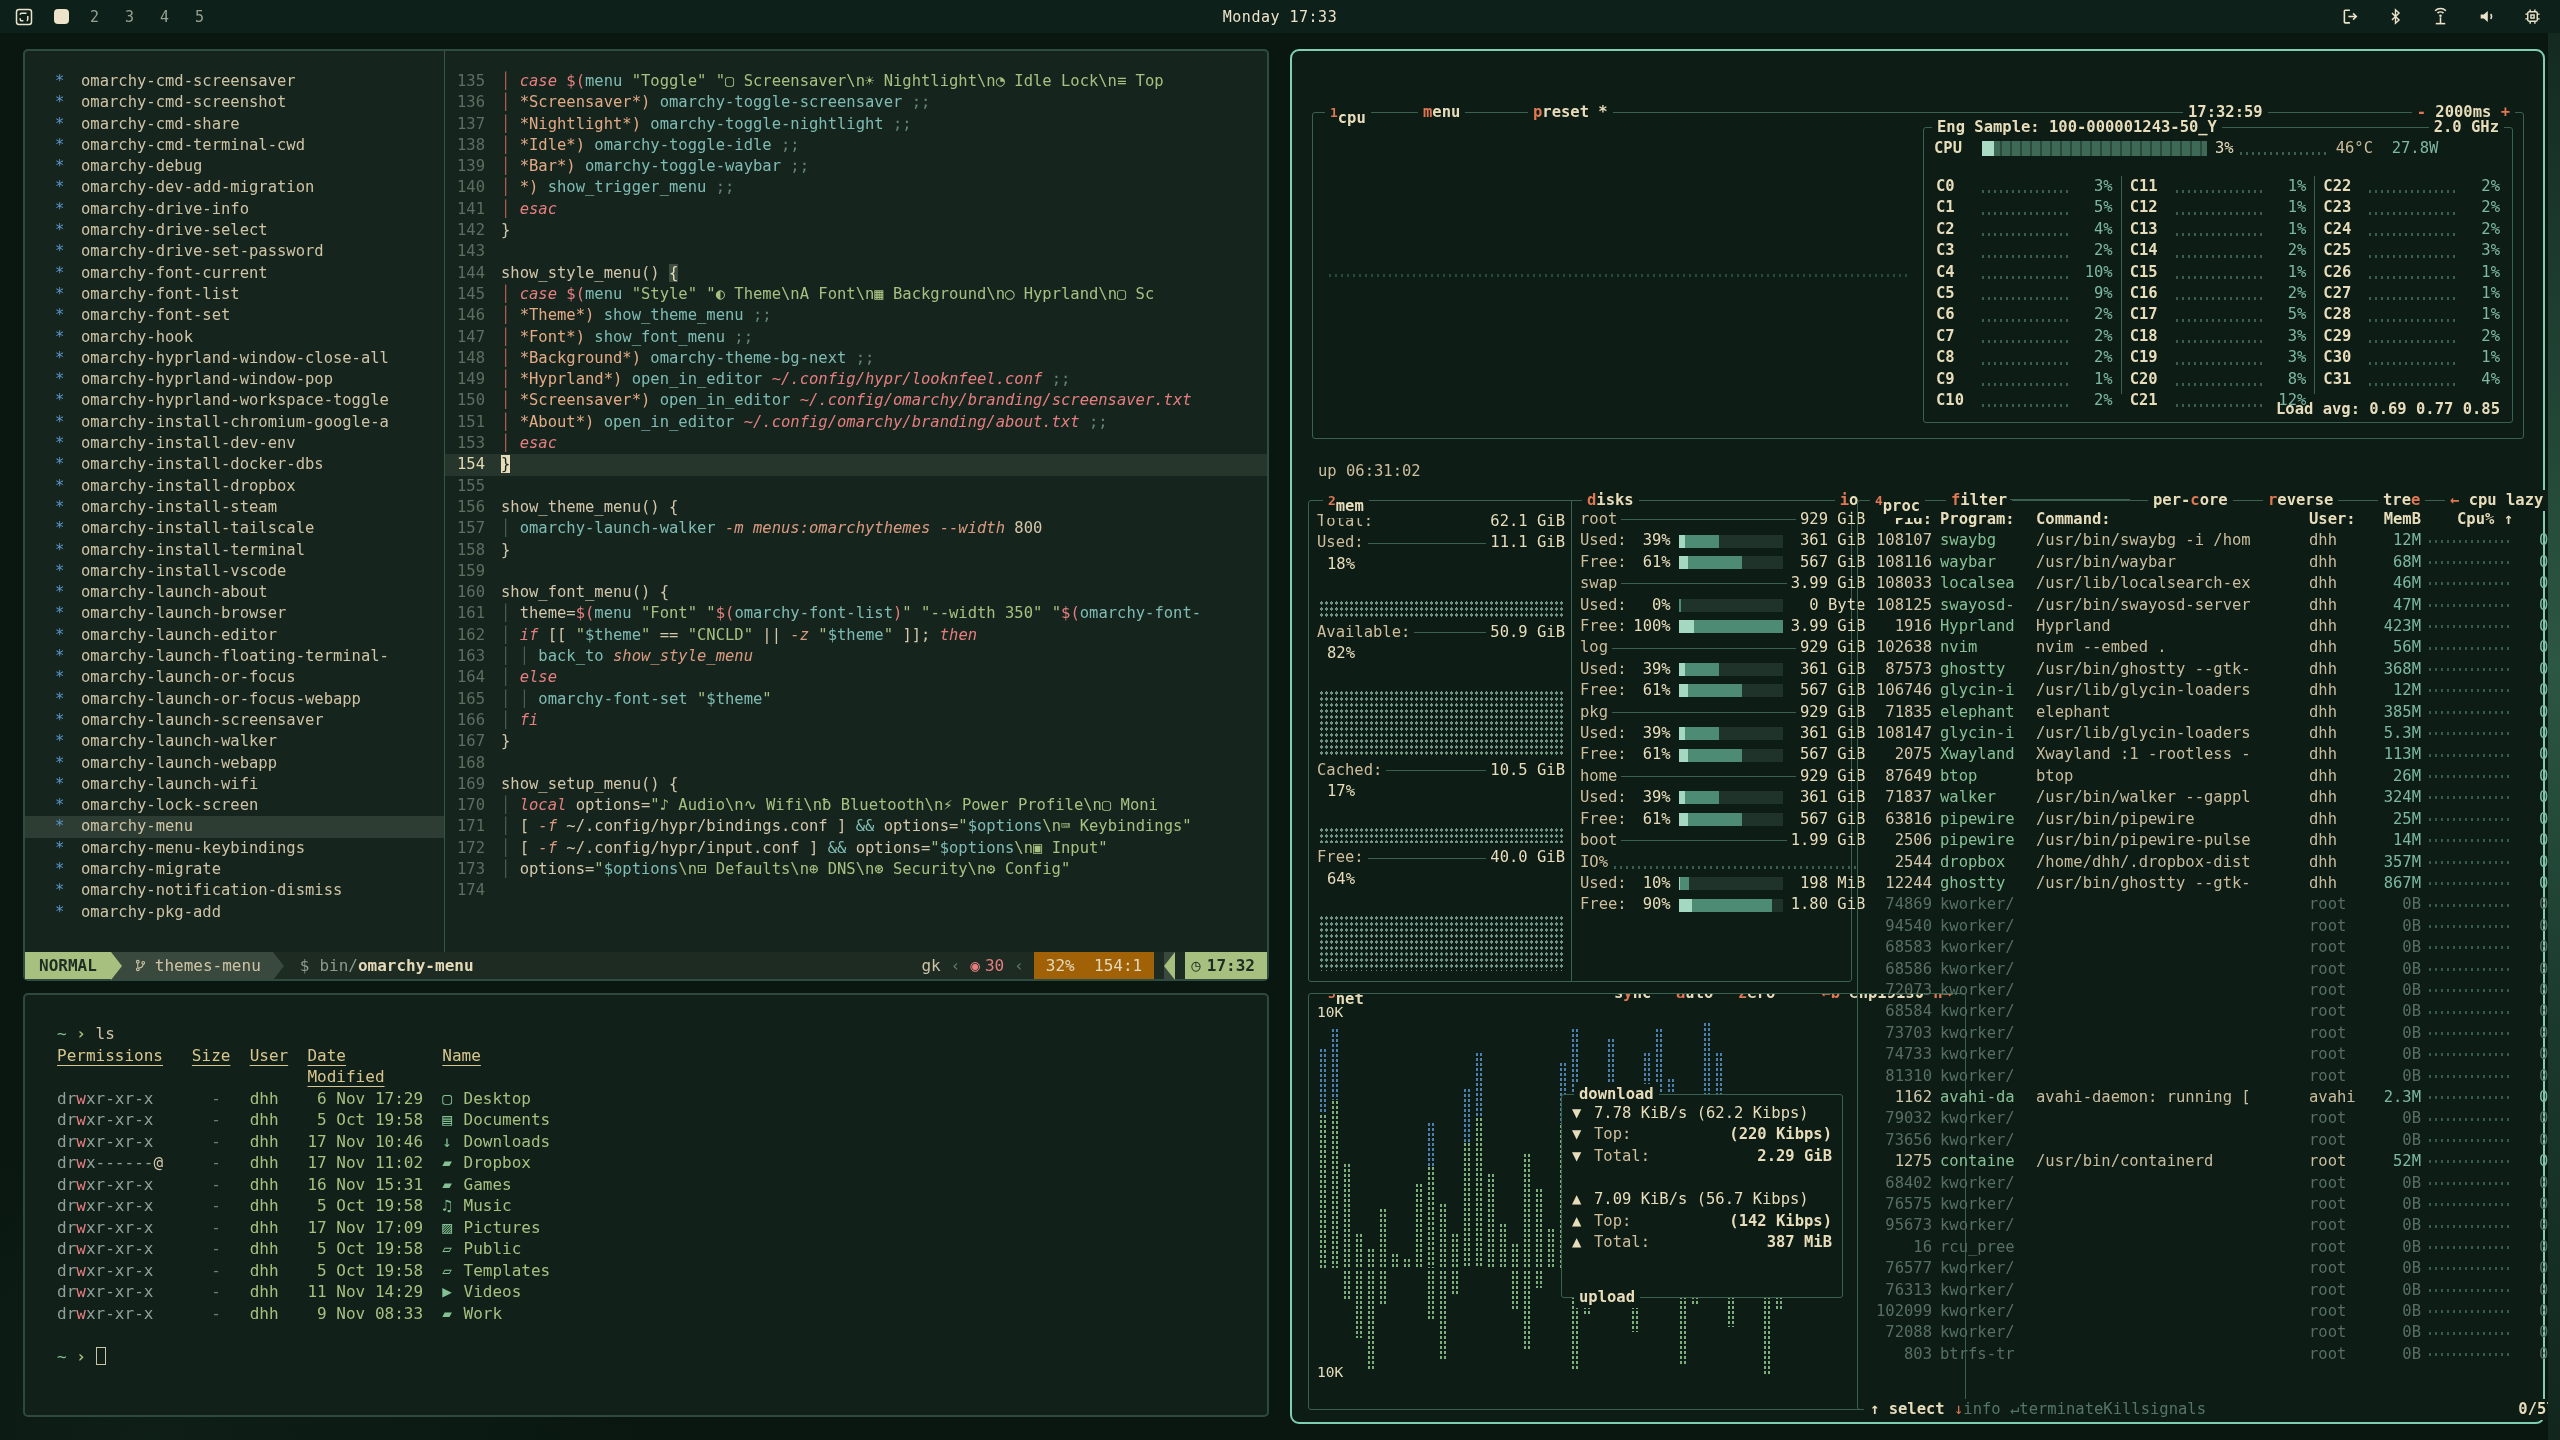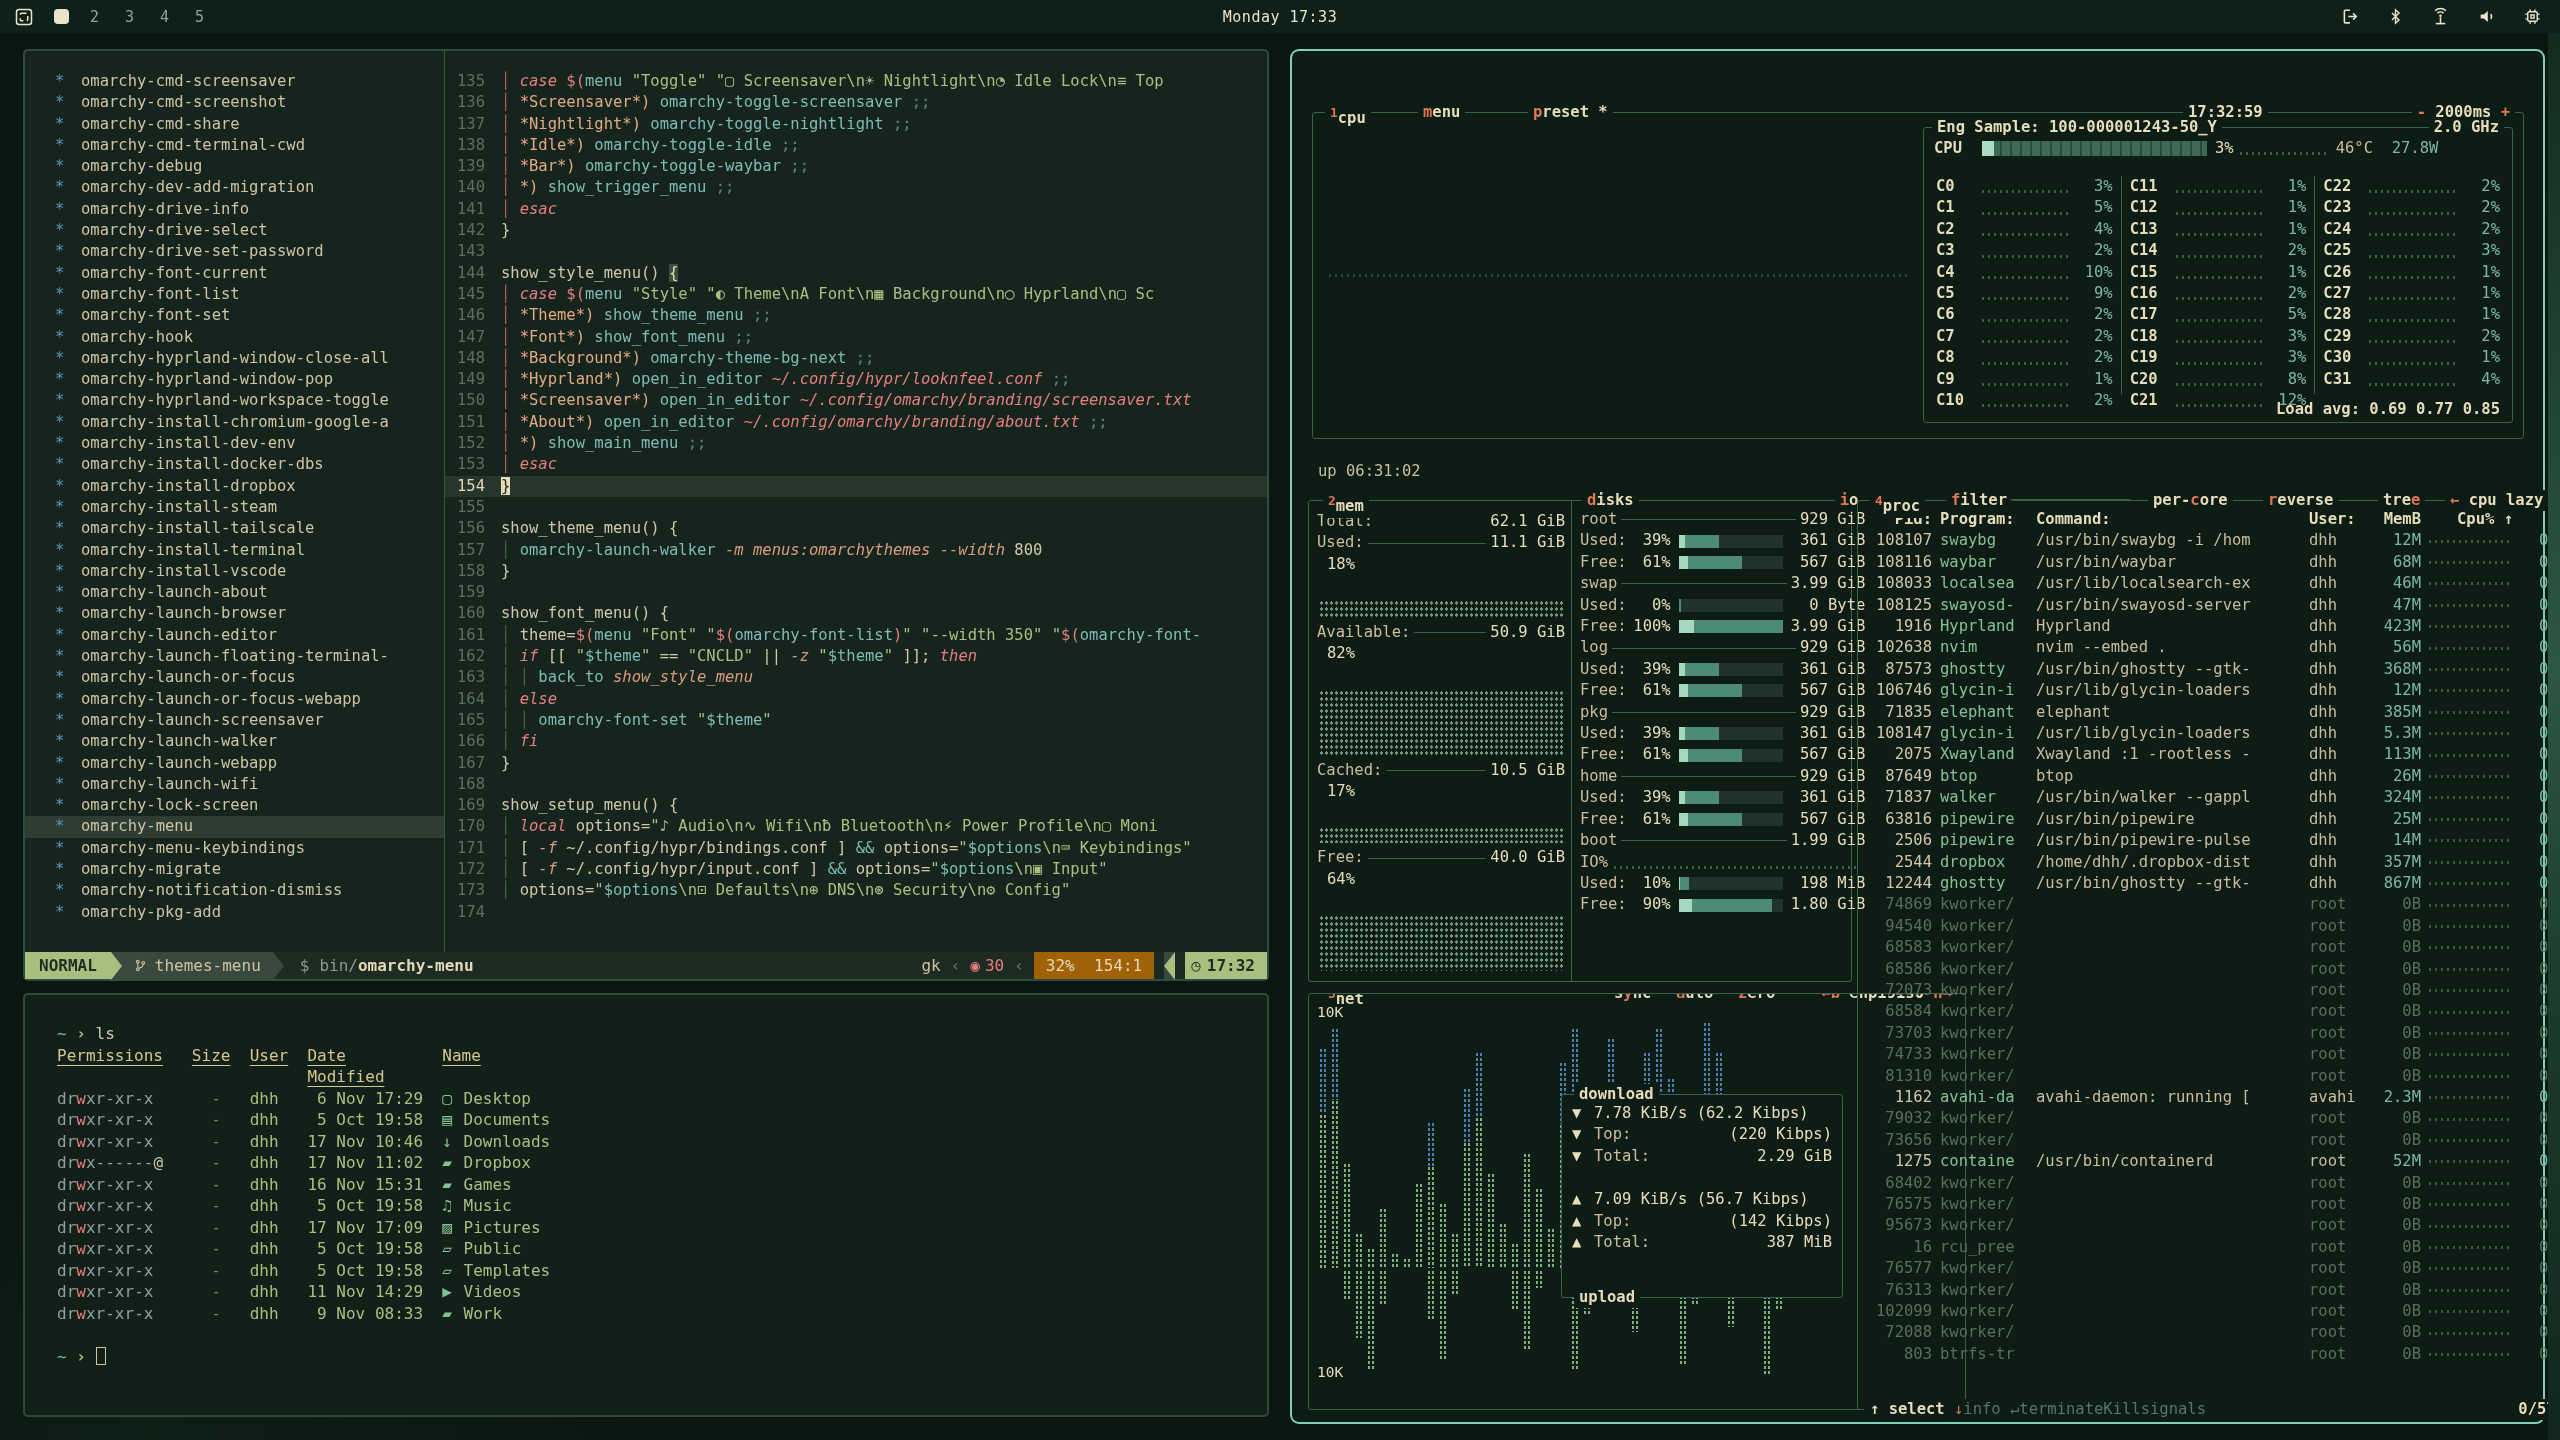--- a/index.html
+++ b/index.html
@@ -139,21 +139,21 @@
   .proc-row.dim .pr-mem,.proc-row.dim .pr-cpu{color:#576f62;}
   .net-col{width:9px;margin-right:3px;display:flex;flex-direction:column;justify-content:flex-end;}
   .net-col .seg-g{background-image:radial-gradient(#7fae7d 1.2px,transparent 1.35px);background-size:4px 5px;}
   .net-col .seg-b{background-image:radial-gradient(#4e7fae 1.2px,transparent 1.35px);background-size:4px 5px;}
   .net-col-up{justify-content:flex-start;}
   .scale-lbl{position:absolute;color:var(--cream);font-size:14.5px;}
   .updown-row{display:flex;white-space:pre;padding:0 10px;color:var(--cream);}
   .udr-arrow{width:22px;color:var(--cream);}
   .udr-main{flex:1;}
   .udr-lbl{color:#cdbd9c;}
-  .udr-val{margin-left:auto;color:var(--cream);}
+  .udr-val{margin-left:auto;color:var(--cream);font-weight:bold;}
 </style>
 </head>
 <body>
 
 <div class="topbar">
   <div class="tb-left">
     <span class="tb-logo">
       <svg width="20" height="20" viewBox="0 0 24 24" fill="none" stroke="#ece3ca" stroke-width="1.8">
         <rect x="3" y="3" width="18" height="18" rx="3"></rect>
         <rect x="7.5" y="7.5" width="9" height="9" rx="1.5" stroke-dasharray="6 4"></rect>
@@ -261,21 +261,20 @@
         <div class="cline"><span class="lnum">142</span><span class="ltext"><span class="tk-txt">}</span></span></div>
         <div class="cline"><span class="lnum">143</span><span class="ltext"></span></div>
         <div class="cline"><span class="lnum">144</span><span class="ltext"><span class="tk-txt">show_style_menu() </span><span class="tk-match">{</span></span></div>
         <div class="cline"><span class="lnum">145</span><span class="ltext"><span class="tk-gr">│ </span><span class="tk-kw">case </span><span class="tk-red">$(</span><span class="tk-fn">menu</span><span class="tk-txt"> </span><span class="tk-str">"Style"</span><span class="tk-txt"> </span><span class="tk-str">"◐ Theme\nA Font\n▦ Background\n◯ Hyprland\n▢ Sc</span></span></div>
         <div class="cline"><span class="lnum">146</span><span class="ltext"><span class="tk-gr">│ </span><span class="tk-pat">*Theme*)</span><span class="tk-txt"> </span><span class="tk-fn">show_theme_menu</span><span class="tk-dim"> ;;</span></span></div>
         <div class="cline"><span class="lnum">147</span><span class="ltext"><span class="tk-gr">│ </span><span class="tk-pat">*Font*)</span><span class="tk-txt"> </span><span class="tk-fn">show_font_menu</span><span class="tk-dim"> ;;</span></span></div>
         <div class="cline"><span class="lnum">148</span><span class="ltext"><span class="tk-gr">│ </span><span class="tk-pat">*Background*)</span><span class="tk-txt"> </span><span class="tk-fn">omarchy-theme-bg-next</span><span class="tk-dim"> ;;</span></span></div>
         <div class="cline"><span class="lnum">149</span><span class="ltext"><span class="tk-gr">│ </span><span class="tk-pat">*Hyprland*)</span><span class="tk-txt"> </span><span class="tk-fn">open_in_editor</span><span class="tk-txt"> </span><span class="tk-path">~/.config/hypr/looknfeel.conf</span><span class="tk-dim"> ;;</span></span></div>
         <div class="cline"><span class="lnum">150</span><span class="ltext"><span class="tk-gr">│ </span><span class="tk-pat">*Screensaver*)</span><span class="tk-txt"> </span><span class="tk-fn">open_in_editor</span><span class="tk-txt"> </span><span class="tk-path">~/.config/omarchy/branding/screensaver.txt</span></span></div>
         <div class="cline"><span class="lnum">151</span><span class="ltext"><span class="tk-gr">│ </span><span class="tk-pat">*About*)</span><span class="tk-txt"> </span><span class="tk-fn">open_in_editor</span><span class="tk-txt"> </span><span class="tk-path">~/.config/omarchy/branding/about.txt</span><span class="tk-dim"> ;;</span></span></div>
-        <div class="cline"><span class="lnum">152</span><span class="ltext"><span class="tk-gr">│ </span><span class="tk-pat">*)</span><span class="tk-txt"> </span><span class="tk-fn">show_main_menu</span><span class="tk-dim"> ;;</span></span></div>
         <div class="cline"><span class="lnum">153</span><span class="ltext"><span class="tk-gr">│ </span><span class="tk-kw">esac</span></span></div>
         <div class="cline cur-line"><span class="lnum">154</span><span class="ltext"><span class="tk-cur">}</span></span></div>
         <div class="cline"><span class="lnum">155</span><span class="ltext"></span></div>
         <div class="cline"><span class="lnum">156</span><span class="ltext"><span class="tk-txt">show_theme_menu() {</span></span></div>
         <div class="cline"><span class="lnum">157</span><span class="ltext"><span class="tk-gd">│ </span><span class="tk-fn">omarchy-launch-walker</span><span class="tk-txt"> </span><span class="tk-flag">-m</span><span class="tk-txt"> </span><span class="tk-flag">menus:omarchythemes</span><span class="tk-txt"> </span><span class="tk-flag">--width</span><span class="tk-txt"> 800</span></span></div>
         <div class="cline"><span class="lnum">158</span><span class="ltext"><span class="tk-txt">}</span></span></div>
         <div class="cline"><span class="lnum">159</span><span class="ltext"></span></div>
         <div class="cline"><span class="lnum">160</span><span class="ltext"><span class="tk-txt">show_font_menu() {</span></span></div>
         <div class="cline"><span class="lnum">161</span><span class="ltext"><span class="tk-gd">│ </span><span class="tk-txt">theme=</span><span class="tk-red">$(</span><span class="tk-fn">menu</span><span class="tk-txt"> </span><span class="tk-str">"Font"</span><span class="tk-txt"> </span><span class="tk-str">"</span><span class="tk-red">$(</span><span class="tk-fn">omarchy-font-list</span><span class="tk-red">)</span><span class="tk-str">"</span><span class="tk-txt"> </span><span class="tk-str">"--width 350"</span><span class="tk-txt"> </span><span class="tk-str">"</span><span class="tk-red">$(</span><span class="tk-fn">omarchy-font-</span></span></div>
         <div class="cline"><span class="lnum">162</span><span class="ltext"><span class="tk-gd">│ </span><span class="tk-kw">if</span><span class="tk-txt"> [[ </span><span class="tk-str">"</span><span class="tk-var">$theme</span><span class="tk-str">"</span><span class="tk-txt"> == </span><span class="tk-str">"CNCLD"</span><span class="tk-txt"> || </span><span class="tk-flag">-z</span><span class="tk-txt"> </span><span class="tk-str">"</span><span class="tk-var">$theme</span><span class="tk-str">"</span><span class="tk-txt"> ]]; </span><span class="tk-kw">then</span></span></div>

